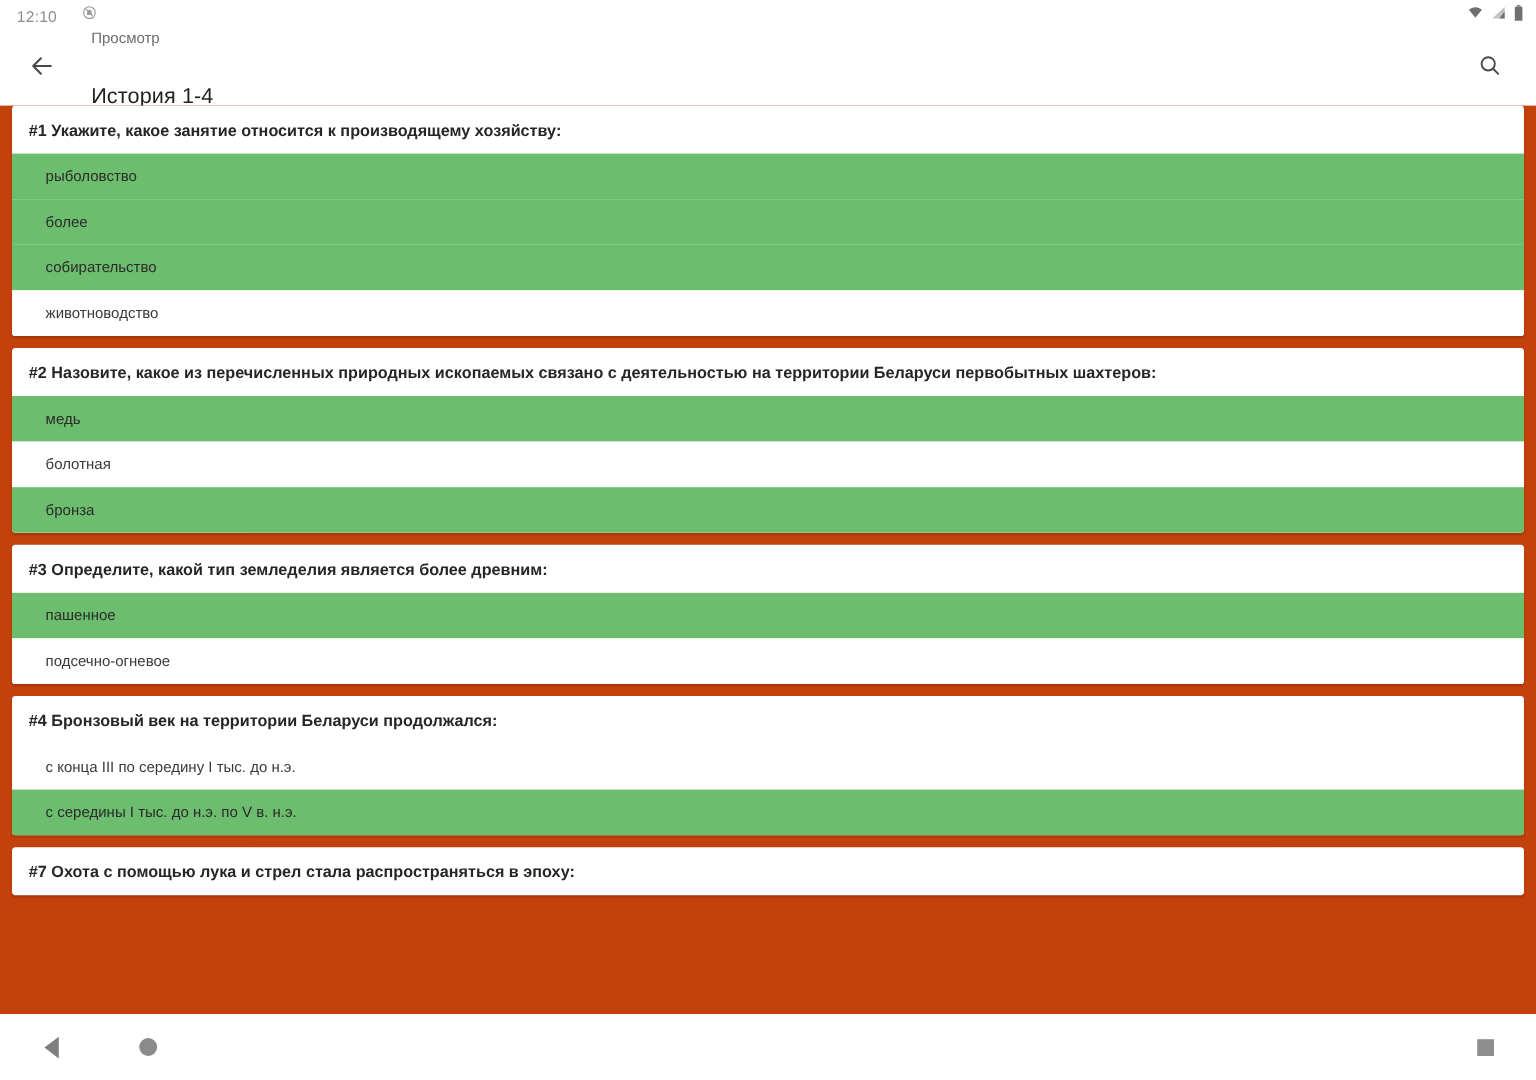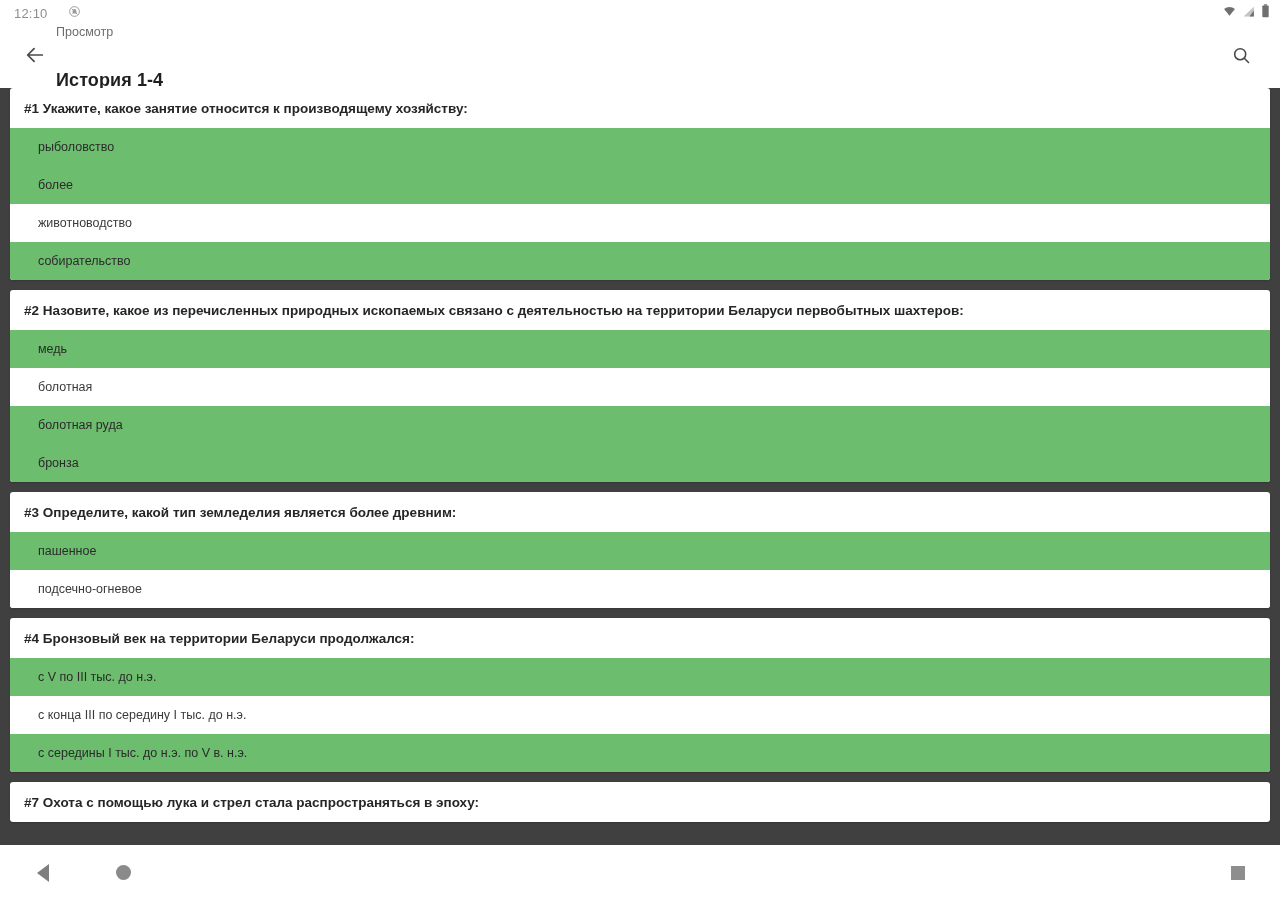--- a/index.html
+++ b/index.html
@@ -30,34 +30,34 @@
     background: #ffffff;
     display: flex; align-items: center;
     padding: 0 18px 0 14px;
   }
   .back-btn {
     width: 42px; height: 42px;
     display: flex; align-items: center; justify-content: center;
     border-radius: 50%;
     flex: 0 0 42px;
   }
-  .titles { display: flex; flex-direction: column; justify-content: center; gap: 29px; }
+  .titles { margin-left: 20px; display: flex; flex-direction: column; justify-content: center; gap: 29px; }
   .subtitle { font-size: 12.5px; color: #6d6d6d; line-height: 16px; }
-  .title { font-size: 18px; color: #1f1f1f; font-weight: bold; line-height: 22px; letter-spacing: .1px; }
+  .title { font-size: 18px; color: #1f1f1f; font-weight: normal; line-height: 22px; letter-spacing: .1px; }
   .search-btn {
     margin-left: auto;
     width: 42px; height: 42px;
     display: flex; align-items: center; justify-content: center;
     border-radius: 50%;
   }
 
   
   .content {
     flex: 1 1 auto;
-    background: #404040;
+    background: #c2410c;
     overflow: hidden;
     padding: 0;
   }
   .card {
     background: #ffffff;
     margin: 0 10px 10px 10px;
     border-radius: 3px;
     box-shadow: 0 1px 2px rgba(0,0,0,.16);
     overflow: hidden;
   }
@@ -154,38 +154,36 @@
           </svg>
       </span>
     </div>
   </div>
 
   <div class="content" id="question-list">
       <div class="card">
         <div class="q-text">#1 Укажите, какое занятие относится к производящему хозяйству:</div>
         <div class="opt correct">рыболовство</div>
         <div class="opt correct">более</div>
+        <div class="opt correct">собирательство</div>
         <div class="opt">животноводство</div>
-        <div class="opt correct">собирательство</div>
       </div>
       <div class="card">
         <div class="q-text">#2 Назовите, какое из перечисленных природных ископаемых связано с деятельностью на территории Беларуси первобытных шахтеров:</div>
         <div class="opt correct">медь</div>
         <div class="opt">болотная</div>
-        <div class="opt correct">болотная руда</div>
         <div class="opt correct">бронза</div>
       </div>
       <div class="card">
         <div class="q-text">#3 Определите, какой тип земледелия является более древним:</div>
         <div class="opt correct">пашенное</div>
         <div class="opt">подсечно-огневое</div>
       </div>
       <div class="card">
         <div class="q-text">#4 Бронзовый век на территории Беларуси продолжался:</div>
-        <div class="opt correct">с V по III тыс. до н.э.</div>
         <div class="opt">с конца III по середину I тыс. до н.э.</div>
         <div class="opt correct">с середины I тыс. до н.э. по V в. н.э.</div>
       </div>
       <div class="card">
         <div class="q-text">#7 Охота с помощью лука и стрел стала распространяться в эпоху:</div>
       </div>
     </div>
 
   <div class="navbar">
     <div class="nav-back">

